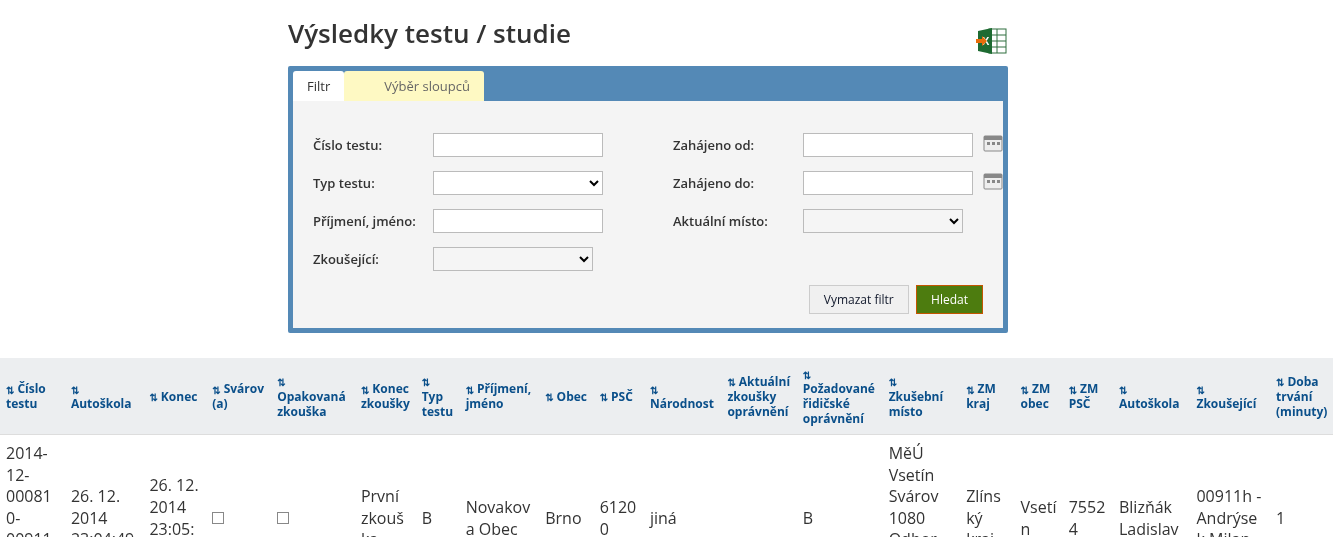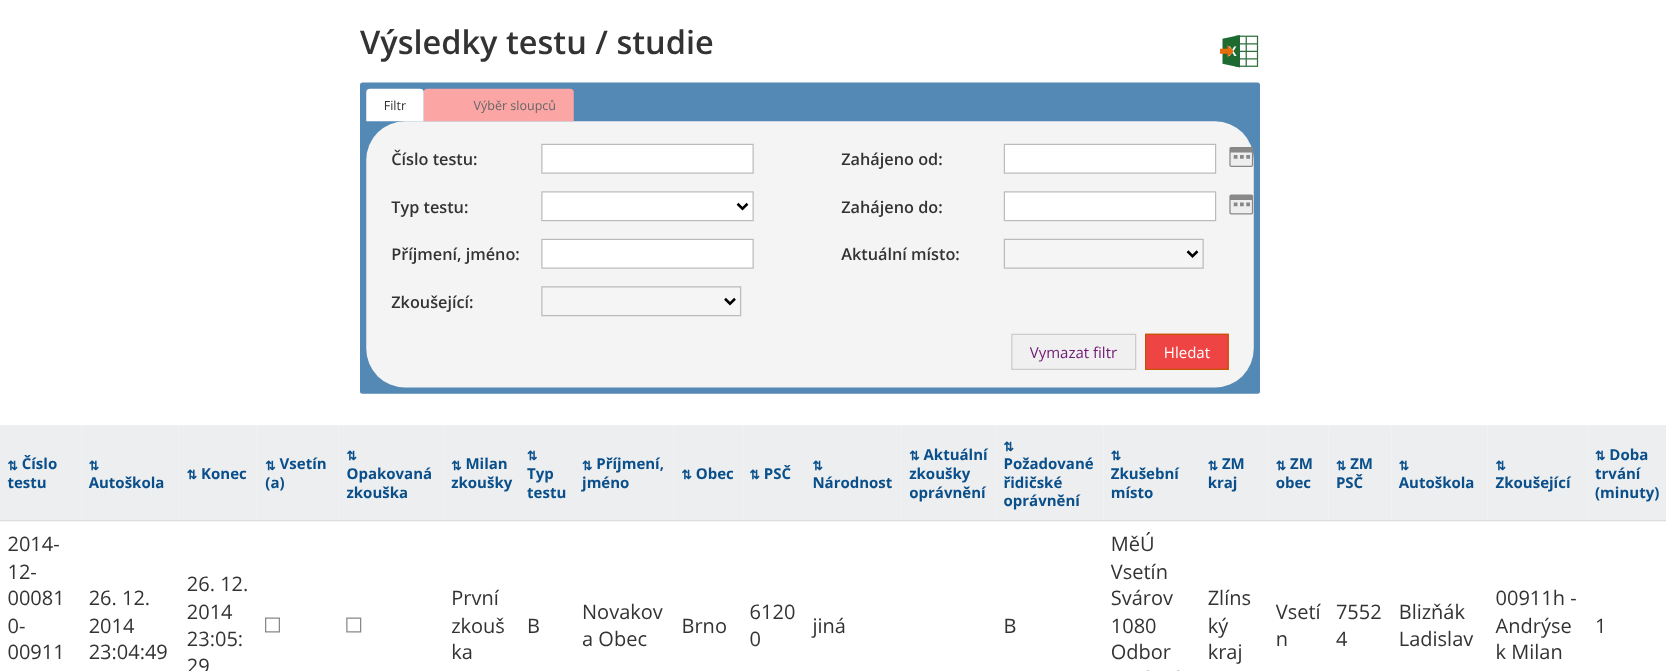--- a/index.html
+++ b/index.html
@@ -16,33 +16,32 @@
   h1 { font-size: 26px; font-weight: 600; margin: 0 0 15px 0; color: #333; }
   .excel-icon { width:32px; height:28px; cursor:pointer; }
   .panel {
     background: #5489b6;
     border-radius: 2px;
     padding: 5px;
   }
   .tabs { display:flex; gap:0; }
   .tab {
     padding: 6px 14px;
-    font-size: 10px;
+    font-size: 13px;
     cursor: pointer;
     background: #e6e6e6;
     color: #666;
     border-top-left-radius: 3px;
     border-top-right-radius: 3px;
   }
   .tab.active { background: #fff; color:#333; }
-  .tab.inactive { background: #fca5a5; color:#666;padding-left:40px; }
+  .tab.inactive { background: #fef9c3; color:#666;padding-left:40px; }
   .panel-body {
     background: #f4f4f4;
-    padding: 18px 20px 14px 20px;
-    border-radius: 31px;
+    padding: 32px 20px 14px 20px;
   }
   .form-grid {
     display: grid;
     grid-template-columns: 120px 180px 60px 130px 180px 24px;
     row-gap: 14px;
     align-items: center;
   }
   .form-label { font-weight: 600; color:#333; font-size:13px; }
   .form-input, .form-select {
     height: 24px;
@@ -56,24 +55,24 @@
   .cal-icon { width:20px; height:20px; display:inline-block; }
   .btn-row { text-align: right; padding-top: 14px; }
   .btn {
     display:inline-block;
     padding: 5px 14px;
     border:1px solid #ccc;
     font-size:12px;
     cursor:pointer;
     margin-left:4px;
     background:#f0f0f0;
-    color:#701a75;
+    color:#0f172a;
   }
   .btn.disabled { cursor: default; }
-  .btn.primary { background:#ef4444; border-color:#c35500; color:#fff; }
+  .btn.primary { background:#4d7c0f; border-color:#c35500; color:#fff; }
 
   
   .table-wrap { width: 1333px; overflow: visible; }
   table.datagrid { border-collapse: collapse; width: 1333px; table-layout: fixed; }
   table.datagrid th {
     background: #eceef0;
     color: #0a4f8a;
     font-size: 12px;
     font-weight: 700;
     text-align: left;
@@ -197,23 +196,23 @@
           <col style="width:48px">
           <col style="width:74px">
         <col style="width:76px">
           <col style="width:60px">
       </colgroup>
       <thead>
         <tr>
           <th><span class="sort-icon">⇅</span><span class="label">Číslo testu</span></th>
           <th><span class="sort-icon">⇅</span><span class="label">Autoškola</span></th>
           <th><span class="sort-icon">⇅</span><span class="label">Konec</span></th>
-          <th><span class="sort-icon">⇅</span><span class="label">Vsetín (a)</span></th>
+          <th><span class="sort-icon">⇅</span><span class="label">Svárov (a)</span></th>
           <th><span class="sort-icon">⇅</span><span class="label">Opakovaná zkouška</span></th>
-          <th><span class="sort-icon">⇅</span><span class="label">Milan zkoušky</span></th>
+          <th><span class="sort-icon">⇅</span><span class="label">Konec zkoušky</span></th>
           <th><span class="sort-icon">⇅</span><span class="label">Typ testu</span></th>
           <th><span class="sort-icon">⇅</span><span class="label">Příjmení, jméno</span></th>
           <th><span class="sort-icon">⇅</span><span class="label">Obec</span></th>
           <th><span class="sort-icon">⇅</span><span class="label">PSČ</span></th>
           <th><span class="sort-icon">⇅</span><span class="label">Národnost</span></th>
           <th><span class="sort-icon">⇅</span><span class="label">Aktuální zkoušky oprávnění</span></th>
           <th><span class="sort-icon">⇅</span><span class="label">Požadované řidičské oprávnění</span></th>
           <th><span class="sort-icon">⇅</span><span class="label">Zkušební místo</span></th>
           <th><span class="sort-icon">⇅</span><span class="label">ZM kraj</span></th>
           <th><span class="sort-icon">⇅</span><span class="label">ZM obec</span></th>

